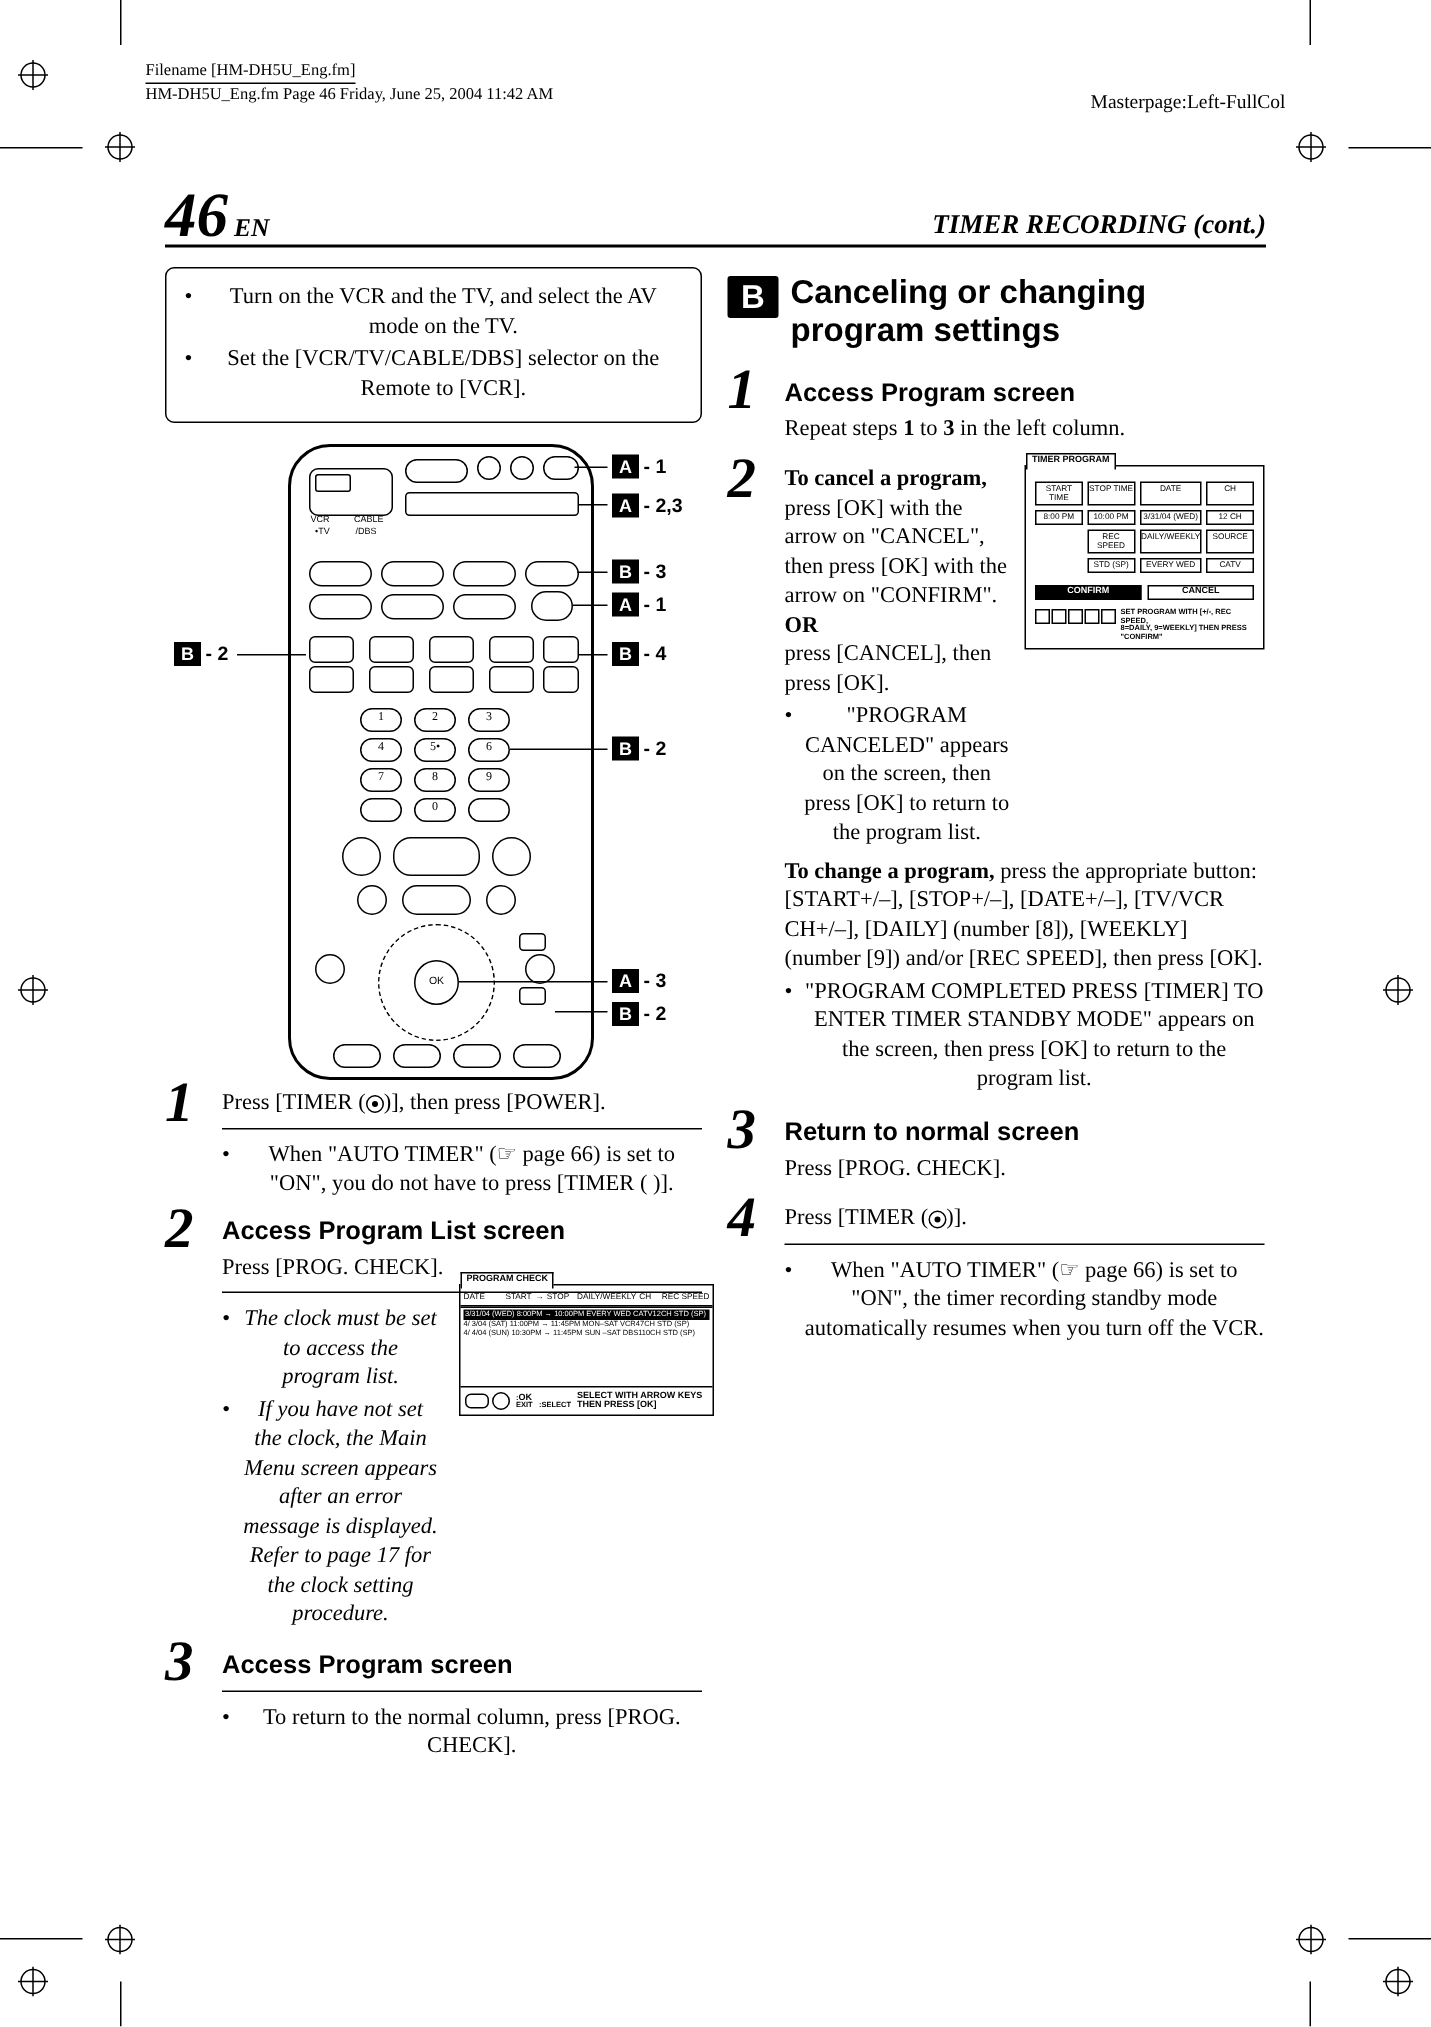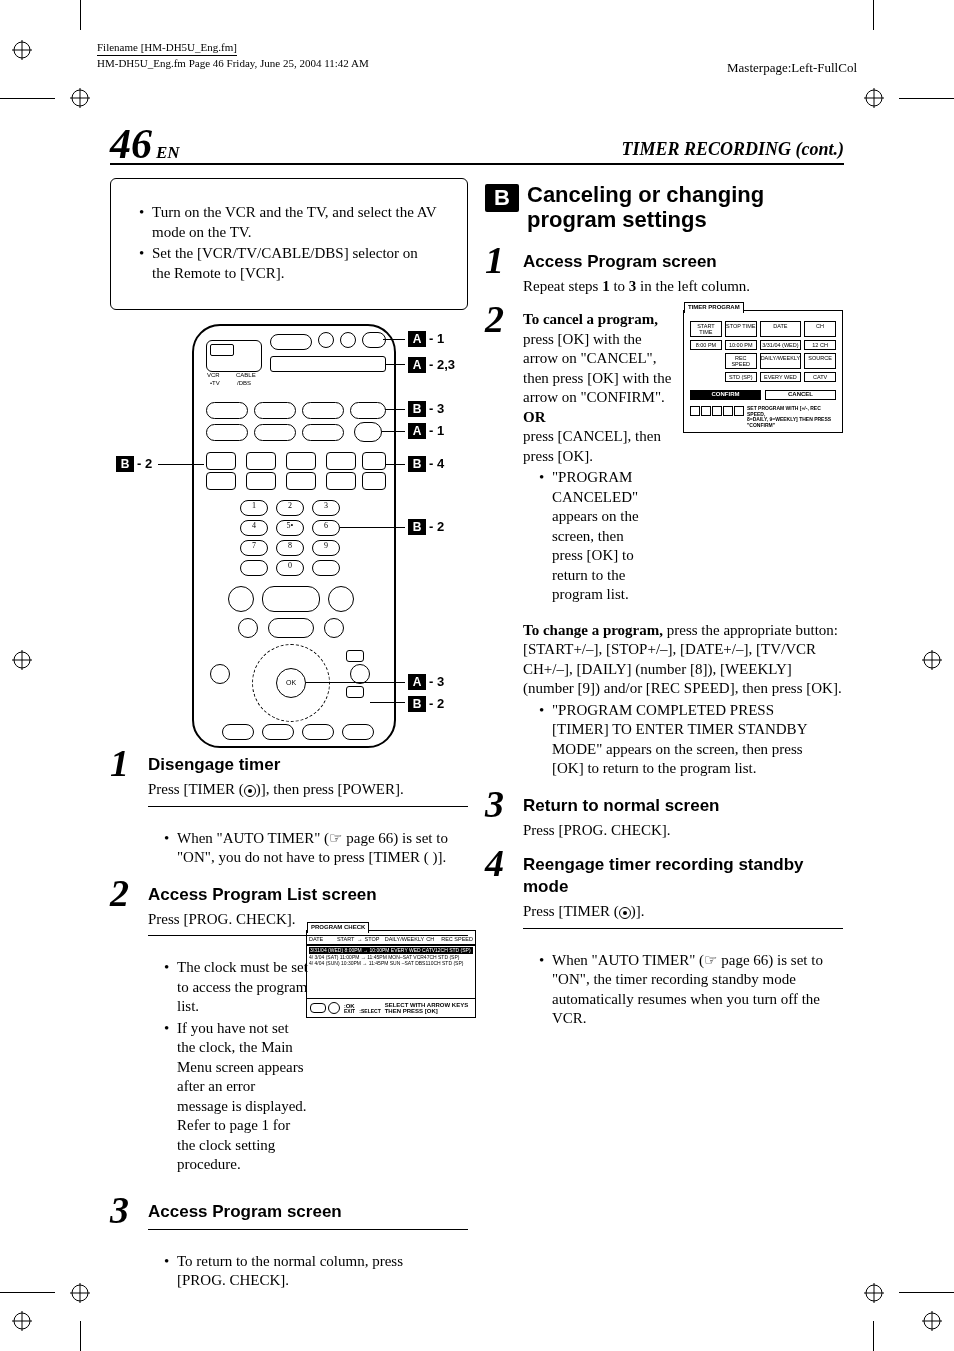--- a/index.html
+++ b/index.html
@@ -17,21 +17,21 @@
   .page-header{position:absolute;top:125px;left:110px;right:110px;border-bottom:2px solid #000;height:38px;}
   .page-header .pn{position:absolute;left:0;bottom:-2px;font-style:italic;font-weight:bold;font-size:42px;line-height:1;}
   .page-header .pn-en{font-size:17px;font-style:italic;font-weight:bold;margin-left:4px;}
   .page-header .sec{position:absolute;right:0;bottom:2px;font-style:italic;font-weight:bold;font-size:18px;}
   
   .col{position:absolute;width:358px;}
   .col-l{left:110px;top:178px;}
   .col-r{left:485px;top:178px;}
   
   .intro-box{border:1px solid #000;border-radius:6px;padding:8px 12px 10px 12px;margin-bottom:14px;}
-  .intro-box ul,.bullets{list-style:none;margin:16px;padding:0;}
+  .intro-box ul,.bullets{list-style:none;margin:0;padding:0;text-align:center;}
   .intro-box li,.bullets li{position:relative;padding-left:13px;margin:2px 0;}
   .intro-box li:before,.bullets li:before{content:"•";position:absolute;left:0;top:0;}
   
   .remote{position:relative;width:358px;height:420px;margin-bottom:10px;}
   .remote .outline{position:absolute;left:82px;top:0;width:200px;height:420px;border:2px solid #000;border-radius:28px;}
   .remote .btn{position:absolute;border:1.5px solid #000;background:#fff;}
   .remote .round{border-radius:50%;}
   .remote .pill{border-radius:10px;}
   .remote .lbl{position:absolute;font-family:Arial,Helvetica,sans-serif;font-weight:bold;font-size:13px;display:flex;align-items:center;gap:3px;}
   .remote .lbl .box{display:inline-flex;align-items:center;justify-content:center;background:#000;color:#fff;width:18px;height:16px;font-size:12px;}
@@ -285,37 +285,36 @@
       </div>
     <div class="lbl" style="left:298px;top:372px;">
         <span class="box">B</span>
         <span>- 2</span>
       </div>
   </div>
 
 
   <div class="step">
     <span class="num">1</span>
-    <span class="stitle">Disengage timer</span>
     <div class="body">Press [TIMER (<span class="ring"></span>)], then press [POWER].</div>
     <div class="sub">
       <ul class="bullets">
           <li>When "AUTO TIMER" (☞ page 66) is set to "ON", you do not have to press [TIMER ( )].</li>
         </ul>
     </div>
   </div>
 
   <div class="step clearfix" style="position:relative;">
     <span class="num">2</span>
     <span class="stitle">Access Program List screen</span>
     <div class="body">Press [PROG. CHECK].</div>
     <div class="sub" style="position:relative;min-height:150px;">
-      <ul class="bullets" style="width:145px;">
+      <ul class="bullets" style="width:145px;font-style:italic;">
         <li>The clock must be set to access the program list.</li>
-        <li>If you have not set the clock, the Main Menu screen appears after an error message is displayed. Refer to page 1 for the clock setting procedure.</li>
+        <li>If you have not set the clock, the Main Menu screen appears after an error message is displayed. Refer to page 17 for the clock setting procedure.</li>
       </ul>
       <div class="progcheck">
         <div class="tab">PROGRAM CHECK</div>
         <div class="hdr">
           <span style="flex:2;">DATE</span>
           <span style="flex:1.4;">START</span>
           <span style="flex:0.3;text-align:center;">→</span>
           <span style="flex:1.4;">STOP</span>
           <span style="flex:1.6;">DAILY/WEEKLY</span>
           <span style="flex:1;">CH</span>
@@ -428,21 +427,20 @@
   </div>
 
   <div class="step" style="margin-top:14px;">
     <span class="num">3</span>
     <span class="stitle">Return to normal screen</span>
     <div class="body">Press [PROG. CHECK].</div>
   </div>
 
   <div class="step" style="margin-top:14px;">
     <span class="num">4</span>
-    <span class="stitle">Reengage timer recording standby mode</span>
     <div class="body">Press [TIMER (<span class="ring"></span>)].</div>
     <div class="sub">
       <ul class="bullets">
           <li>When "AUTO TIMER" (☞ page 66) is set to "ON", the timer recording standby mode automatically resumes when you turn off the VCR.</li>
         </ul>
     </div>
   </div>
 
 </div>
 

